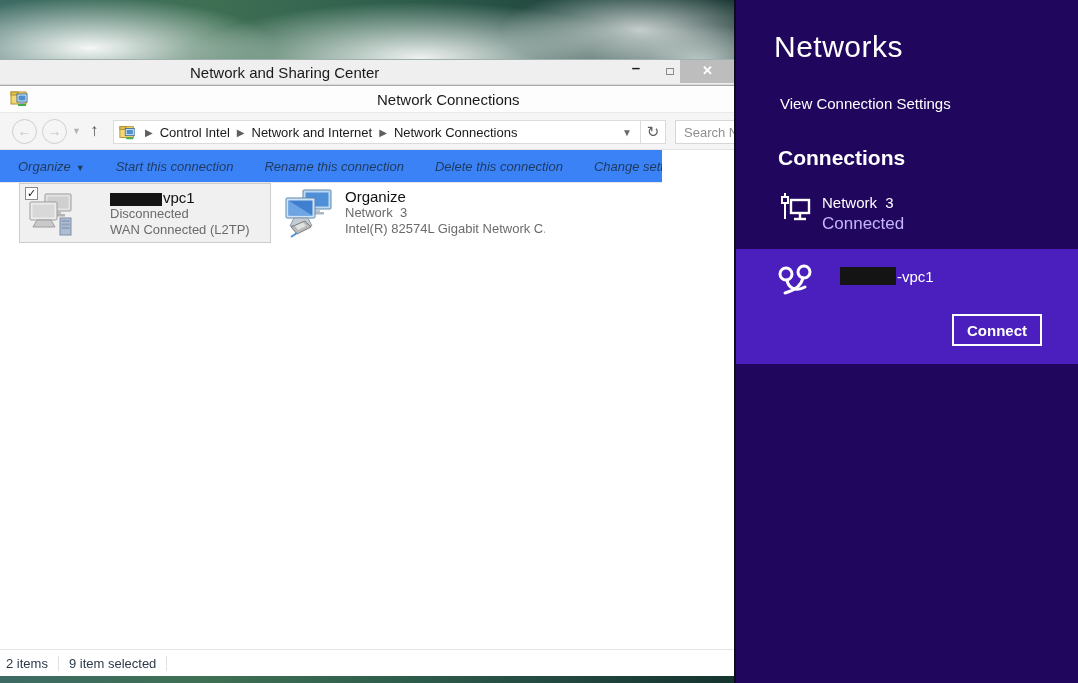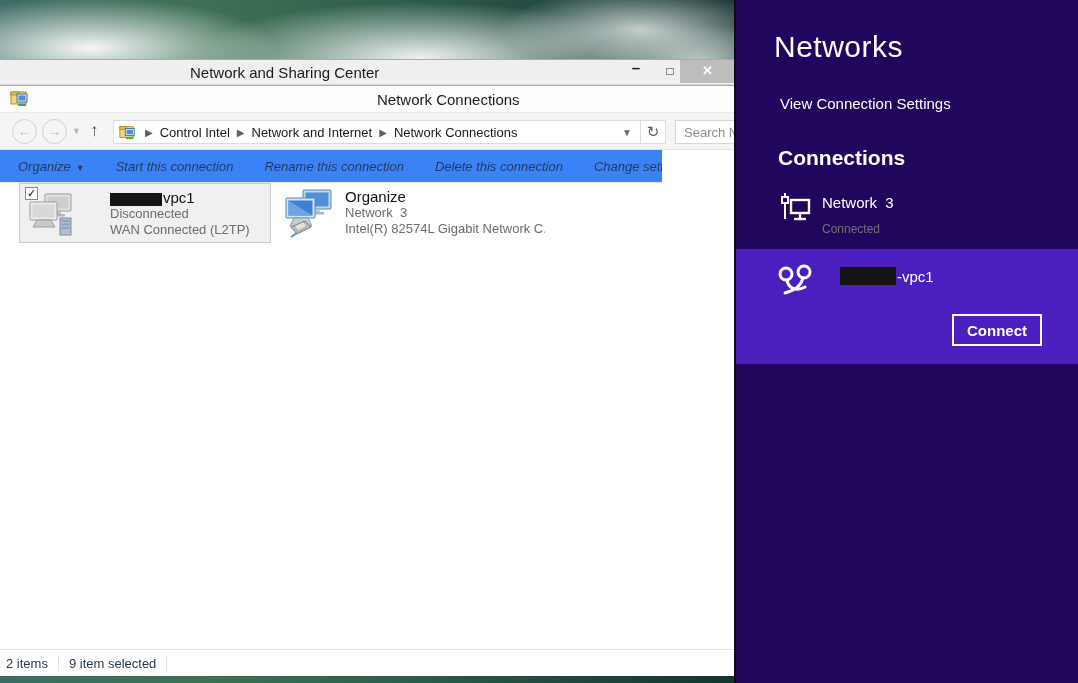--- a/index.html
+++ b/index.html
@@ -80,21 +80,21 @@
 
   
   .charm { position:absolute; left:734px; top:0; width:388px; height:683px; background:#21065e;
     border-left:2px solid #0b0b1c; color:#fff; }
   .charm-title { position:absolute; left:38px; top:30px; font-size:30px; font-weight:300; letter-spacing:.5px; }
   .charm-link { position:absolute; left:44px; top:95px; font-size:15px; color:#fff; cursor:pointer; }
   .charm-section { position:absolute; left:42px; top:146px; font-size:21px; font-weight:700; }
   .wired-item { position:absolute; left:42px; top:190px; width:280px; height:44px; }
   .wired-icon { position:absolute; left:0; top:2px; }
   .wired-name { position:absolute; left:44px; top:4px; font-size:15px; white-space:pre; }
-  .wired-status { position:absolute; left:44px; top:24px; font-size:12px; color:#737373;margin-top:8px; }
+  .wired-status { position:absolute; left:44px; top:24px; font-size:17px; color:#c4b5fd; }
 
   .vpn-row { position:absolute; left:0; top:249px; width:344px; height:115px; background:#4b1fbd; }
   .vpn-icon { position:absolute; left:38px; top:13px; }
   .vpn-name { position:absolute; left:104px; top:18px; font-size:15px; color:#fff; display:flex; align-items:center; }
   .redact-dark { display:inline-block; width:56px; height:18px; background:#141414; margin-right:1px; }
   .connect-btn { position:absolute; left:216px; top:65px; width:90px; height:32px; background:transparent;
     border:2px solid #ffffff; color:#fff; font-family:"Liberation Sans",sans-serif; font-size:15px; font-weight:bold; cursor:pointer; }
   .pre { white-space:pre; }
 </style>
 </head>

